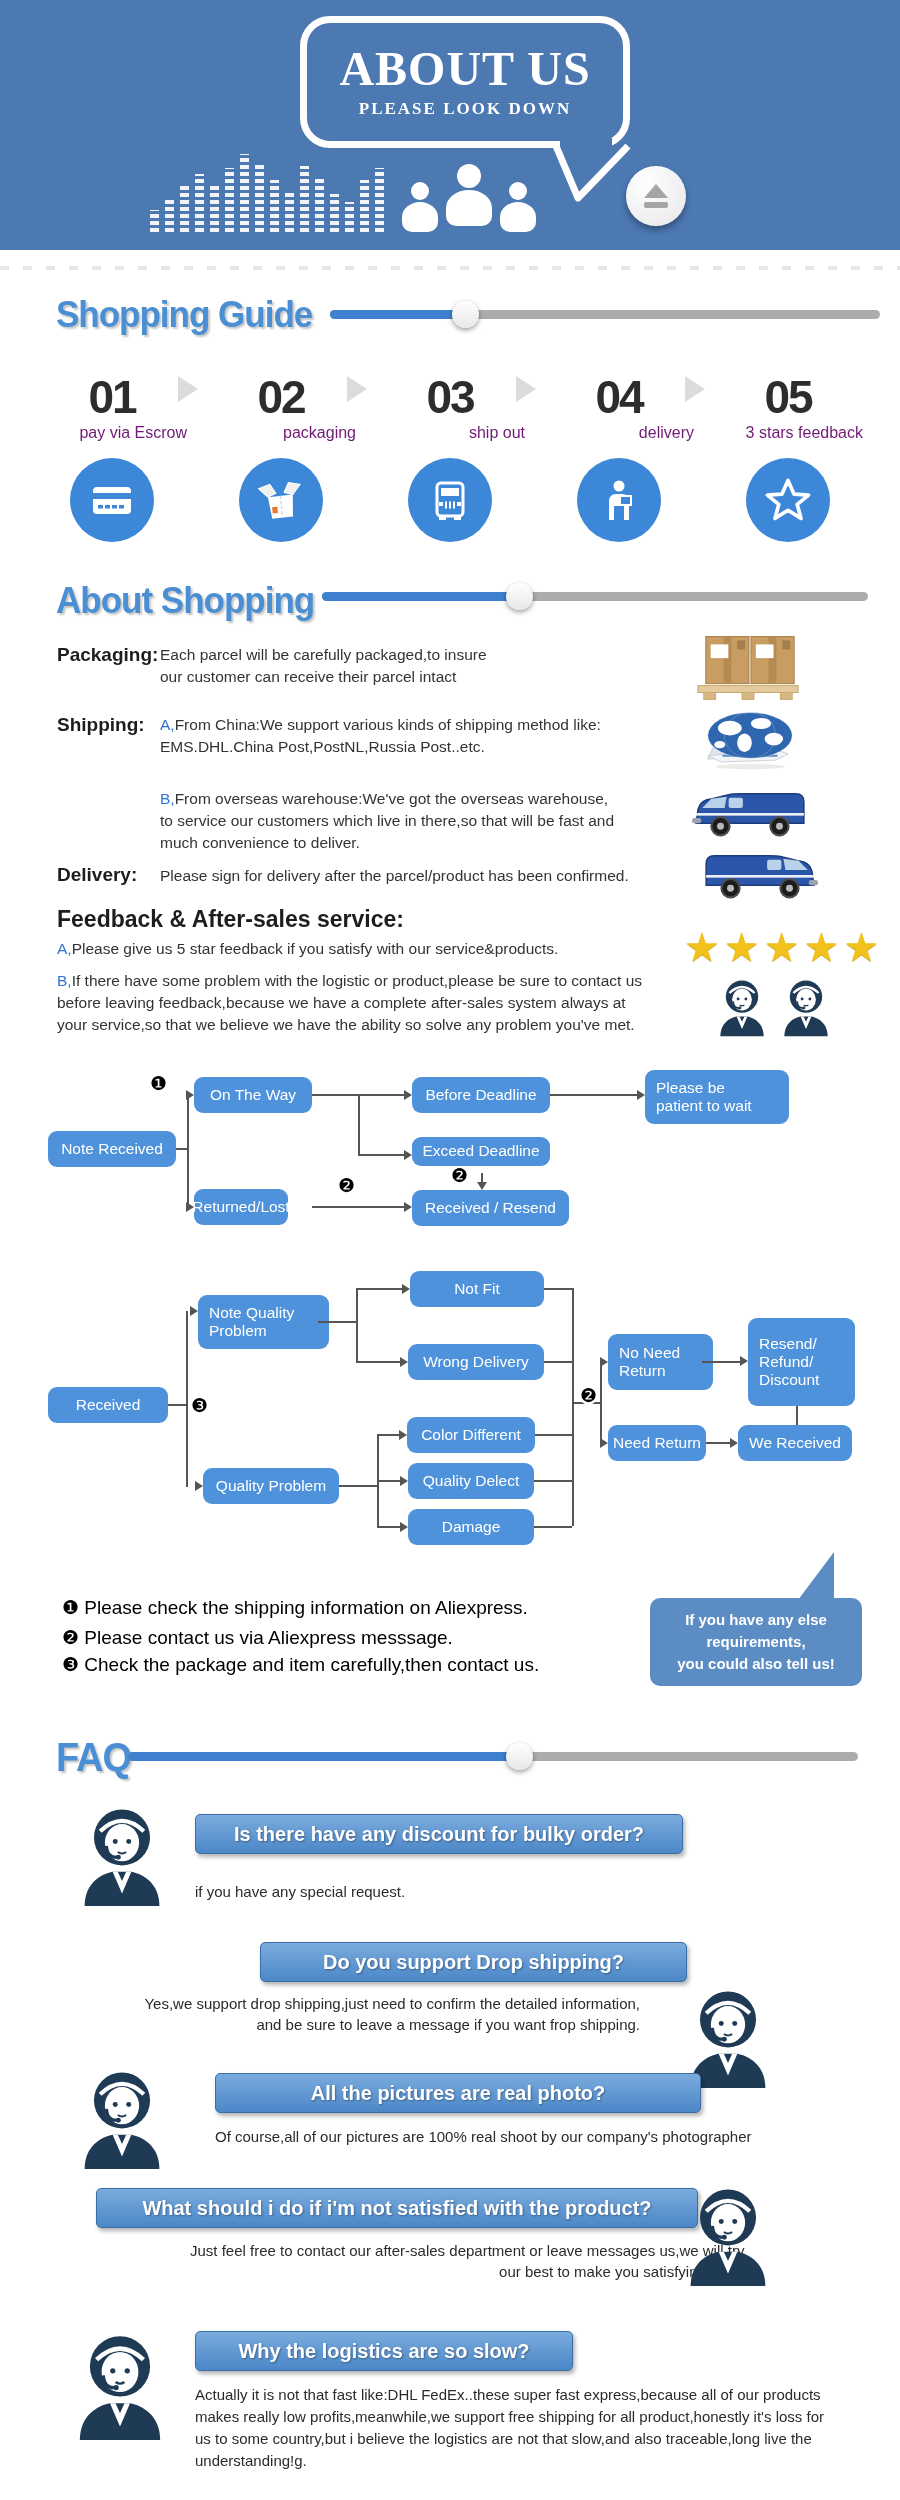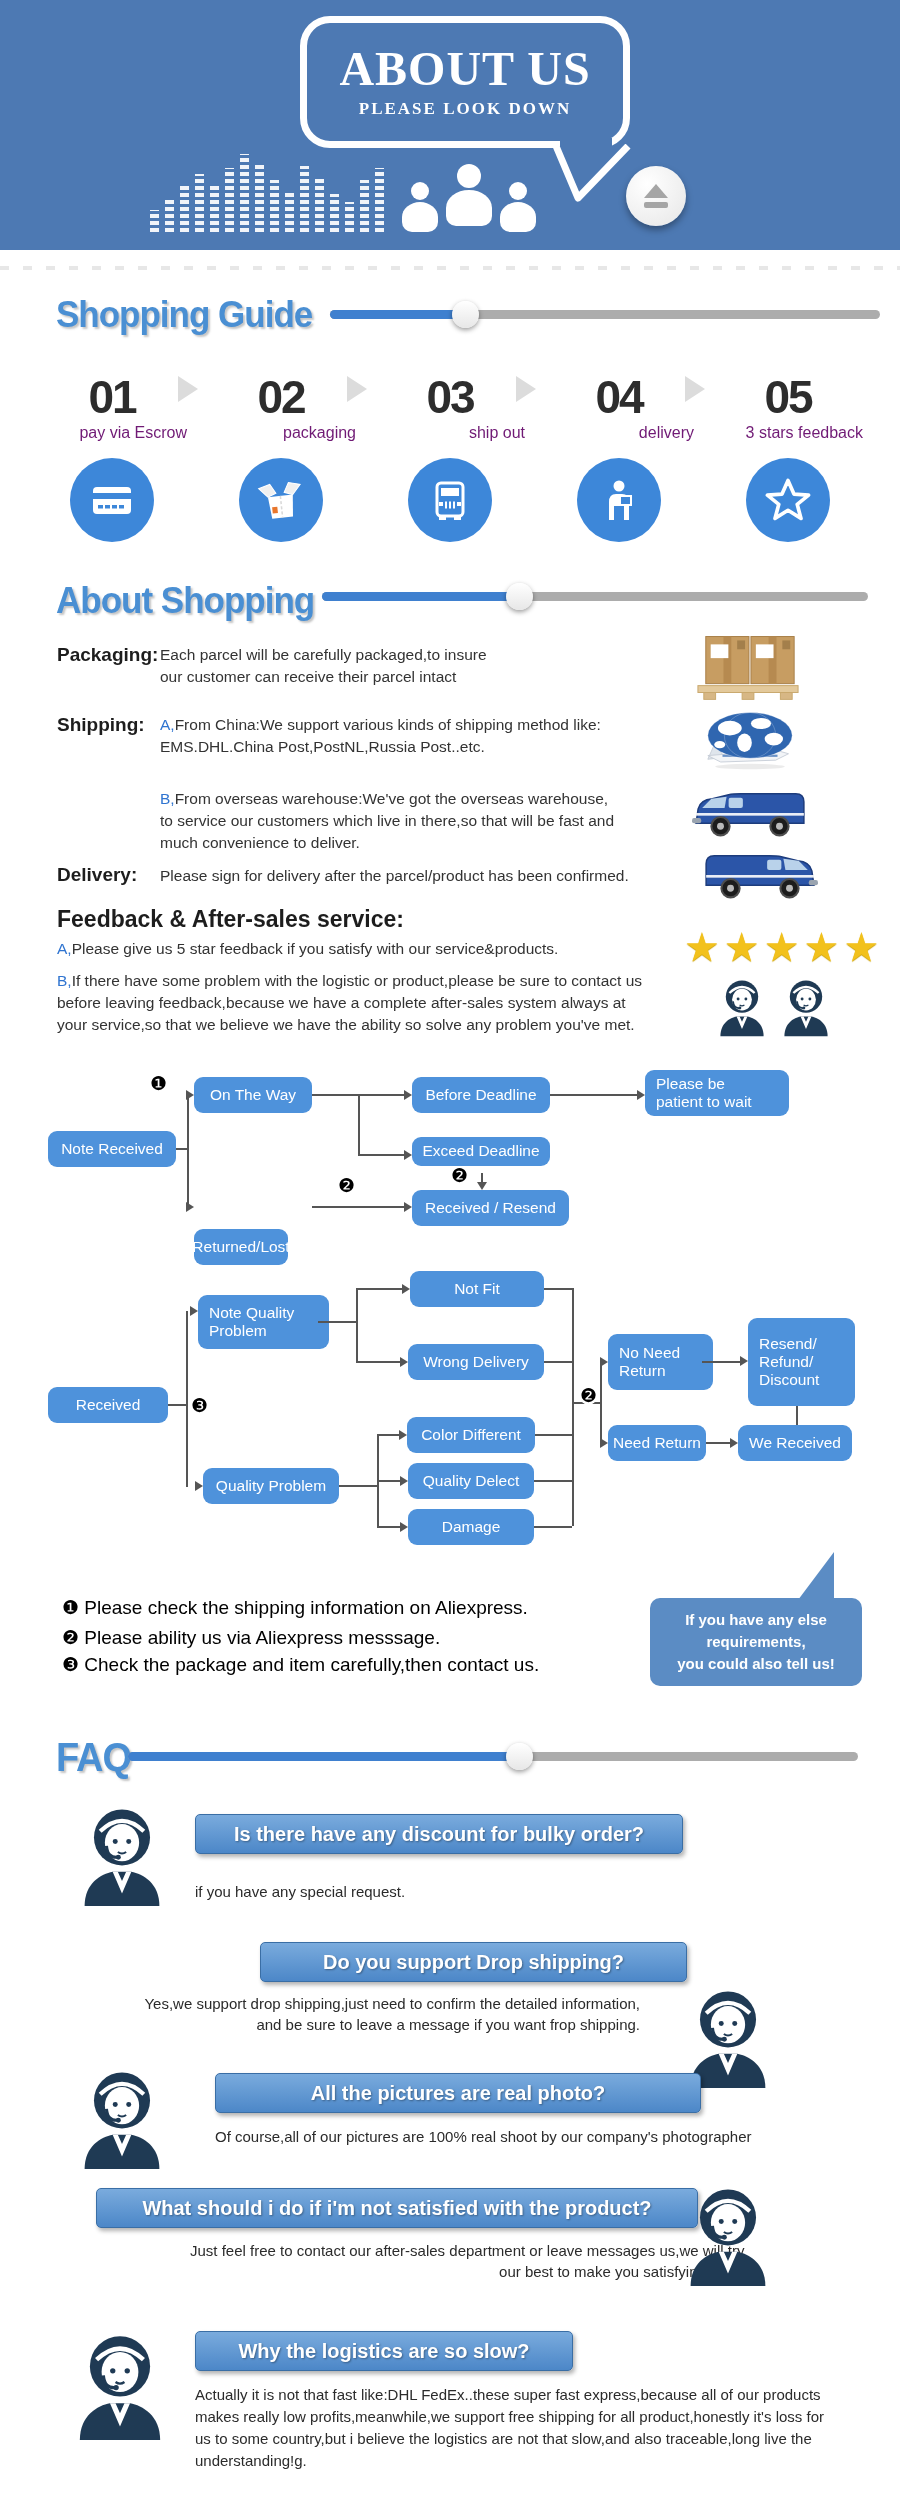--- a/index.html
+++ b/index.html
@@ -285,26 +285,26 @@
   <svg class="agent" style="left:712px;top:972px" width="60" height="66" viewBox="0 0 100 104">
       <use href="#agent"></use>
     </svg>
   <svg class="agent" style="left:776px;top:972px" width="60" height="66" viewBox="0 0 100 104">
       <use href="#agent"></use>
     </svg>
 
   <div class="fbox" style="left:48px;top:1131px;width:128px;height:36px">Note Received</div>
   <div class="fbox" style="left:194px;top:1077px;width:118px;height:36px">On The Way</div>
   <div class="fbox" style="left:412px;top:1077px;width:138px;height:36px">Before Deadline</div>
-  <div class="fbox ta-l" style="left:645px;top:1070px;width:133px;height:46px">
+  <div class="fbox ta-l" style="left:645px;top:1070px;width:133px;height:54px">
     <span>Please be</span>
       <span>patient to wait</span>
   </div>
   <div class="fbox" style="left:412px;top:1137px;width:138px;height:29px">Exceed Deadline</div>
-  <div class="fbox" style="left:194px;top:1229px;width:94px;height:36px">Returned/Lost</div>
+  <div class="fbox" style="left:194px;top:1189px;width:94px;height:36px">Returned/Lost</div>
   <div class="fbox" style="left:412px;top:1190px;width:157px;height:36px">Received / Resend</div>
 
   <div class="hline" style="left:176px;top:1148px;width:12px"></div>
   <div class="vline" style="left:187px;top:1092px;height:117px"></div>
   <div class="arr-r" style="left:186px;top:1090px"></div>
   <div class="arr-r" style="left:186px;top:1202px"></div>
   <span class="badge" style="left:150px;top:1074px">❶</span>
   <div class="hline" style="left:312px;top:1094px;width:92px"></div>
   <div class="arr-r" style="left:404px;top:1090px"></div>
   <div class="vline" style="left:358px;top:1095px;height:60px"></div>
@@ -372,21 +372,21 @@
   <div class="vline" style="left:600px;top:1362px;height:81px"></div>
   <div class="arr-r" style="left:600px;top:1357px"></div>
   <div class="arr-r" style="left:600px;top:1438px"></div>
   <div class="hline" style="left:702px;top:1361px;width:38px"></div>
   <div class="arr-r" style="left:740px;top:1356px"></div>
   <div class="vline" style="left:796px;top:1406px;height:19px"></div>
   <div class="hline" style="left:706px;top:1442px;width:24px"></div>
   <div class="arr-r" style="left:730px;top:1438px"></div>
 
   <div class="note-line" style="left:62px;top:1596px">❶ Please check the shipping information on Aliexpress.</div>
-  <div class="note-line" style="left:62px;top:1626px">❷ Please ability us via Aliexpress messsage.</div>
+  <div class="note-line" style="left:62px;top:1626px">❷ Please contact us via Aliexpress messsage.</div>
   <div class="note-line" style="left:62px;top:1653px">❸ Check the package and item carefully,then contact us.</div>
   <div class="bubble2-tail"></div>
   <div class="bubble2">
     <div>If you have any else</div>
     <div>requirements,</div>
     <div>you could also tell us!</div>
   </div>
 
   <div class="sec-title" style="left:56px;top:1734px;font-size:38px">FAQ</div>
   <div class="slider" style="left:128px;top:1752px;width:730px">

